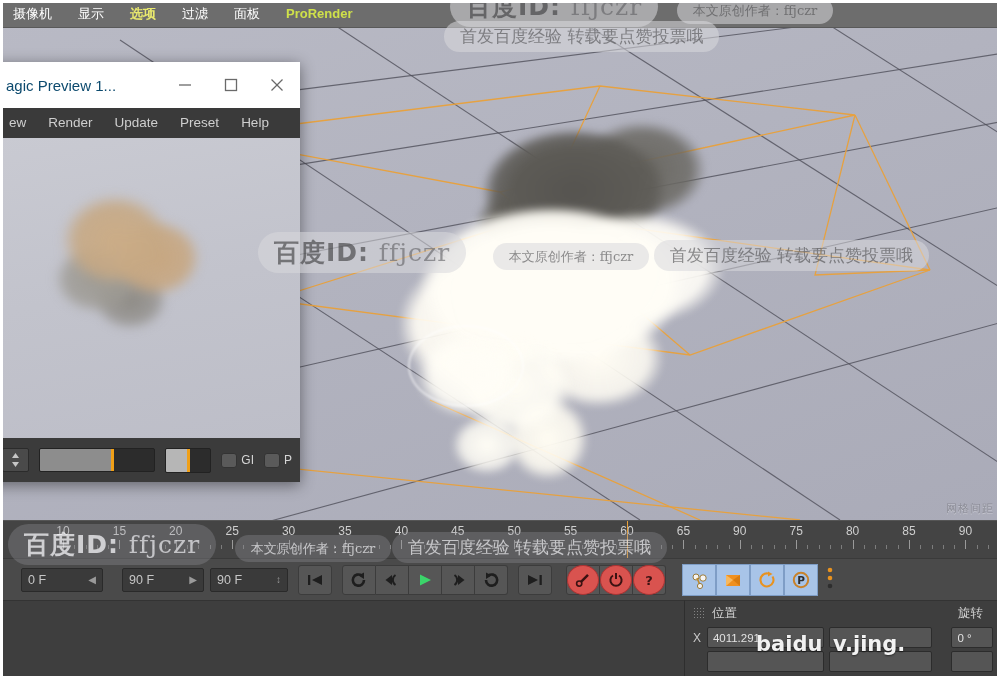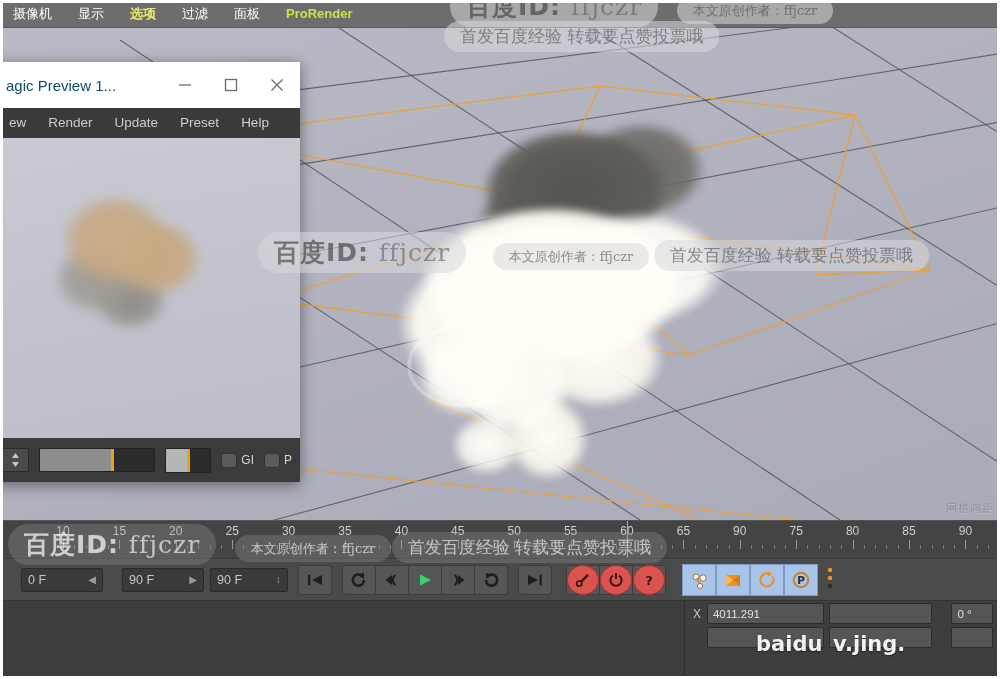--- a/index.html
+++ b/index.html
@@ -577,20 +577,26 @@
           <circle cx="4" cy="4" r="2.3" fill="#e8921f"></circle>
           <circle cx="4" cy="12" r="2.3" fill="#e8921f"></circle>
           <circle cx="4" cy="20" r="2.3" fill="#2e2e2e"></circle>
         </svg>
     </div>
   </div>
 
   <div class="botleft"></div>
 
   <div class="coordpanel">
+    <div class="cp-head">
+      <div class="cp-dots"></div>
+      <div class="cp-lbl">位置</div>
+      <div style="flex:1"></div>
+      <div class="cp-lbl" style="margin-right:10px">旋转</div>
+    </div>
     <div class="cp-row">
       <div class="cp-ax">X</div>
       <div class="cp-fld f1">4011.291</div>
       <div class="cp-fld f2"></div>
       <div class="cp-ax">&nbsp;</div>
       <div class="cp-fld f3">0 °</div>
     </div>
     <div class="cp-row" style="margin-top:3px">
       <div class="cp-ax">&nbsp;</div>
       <div class="cp-fld f1"></div>

